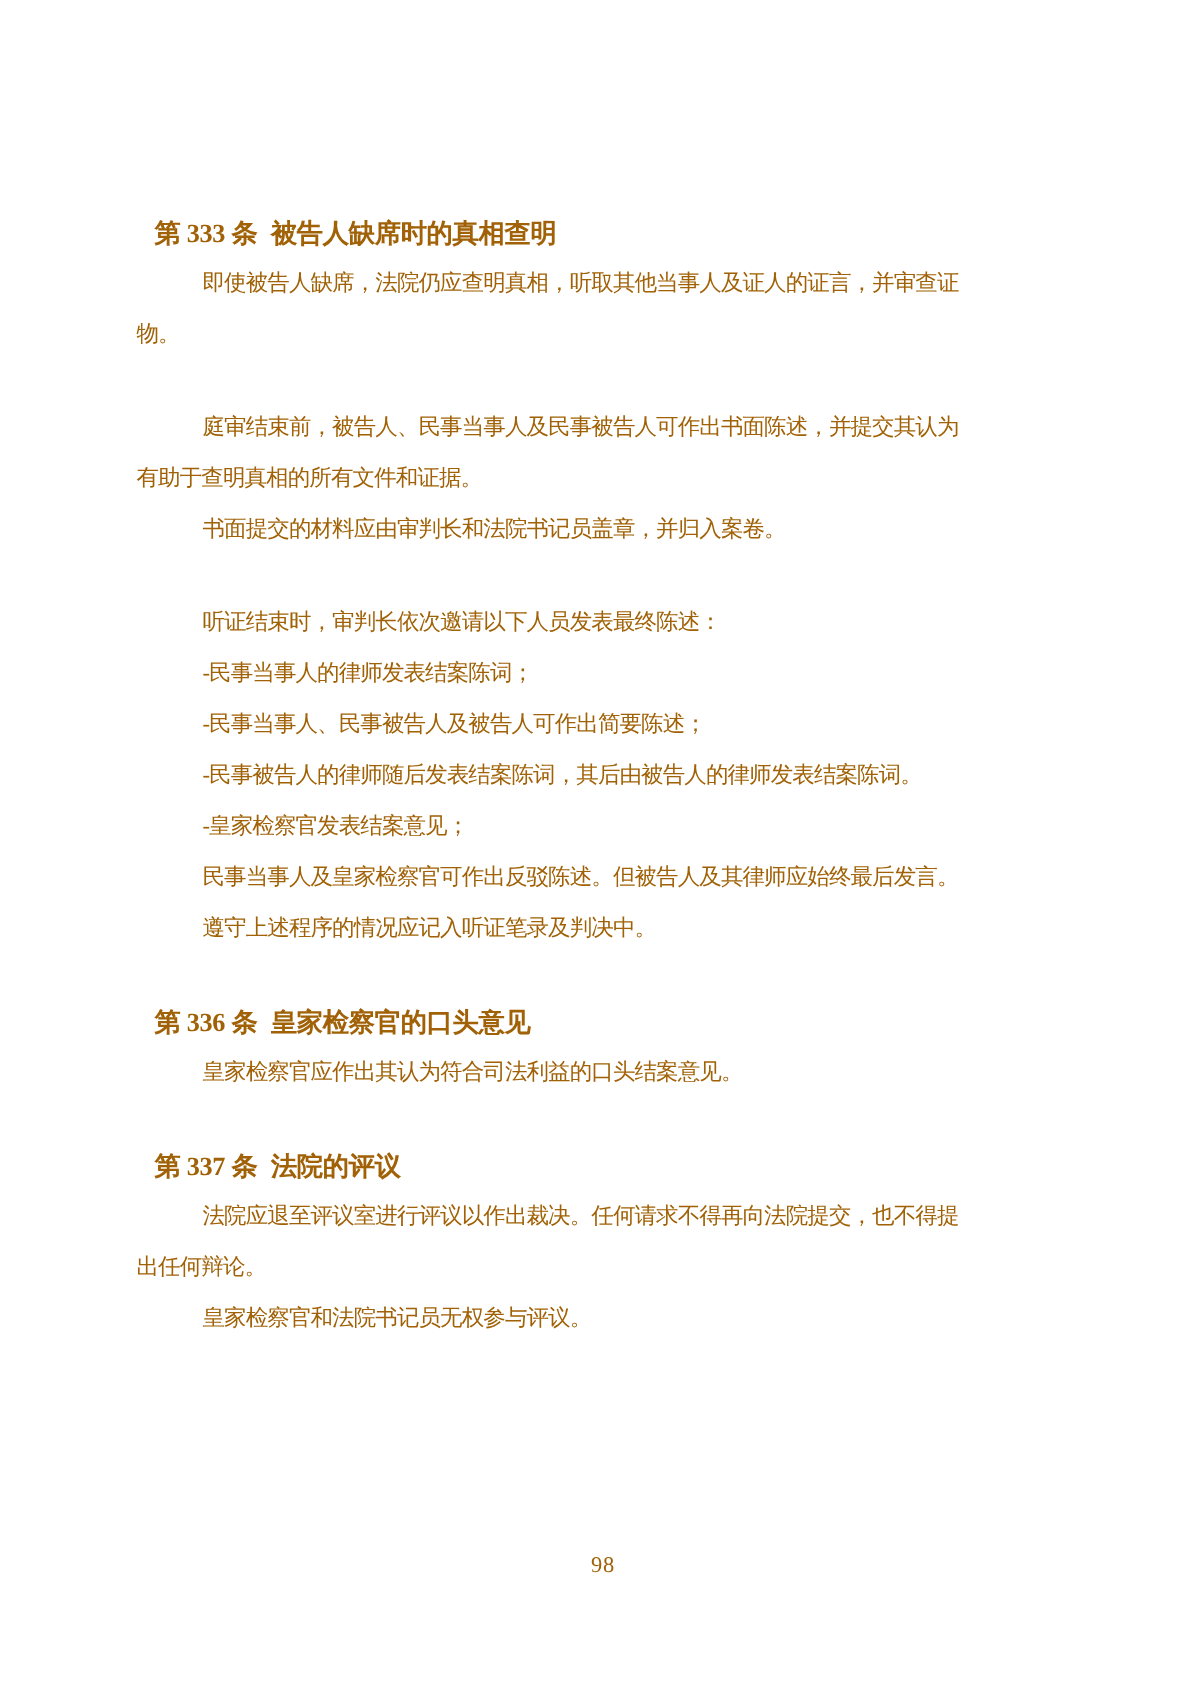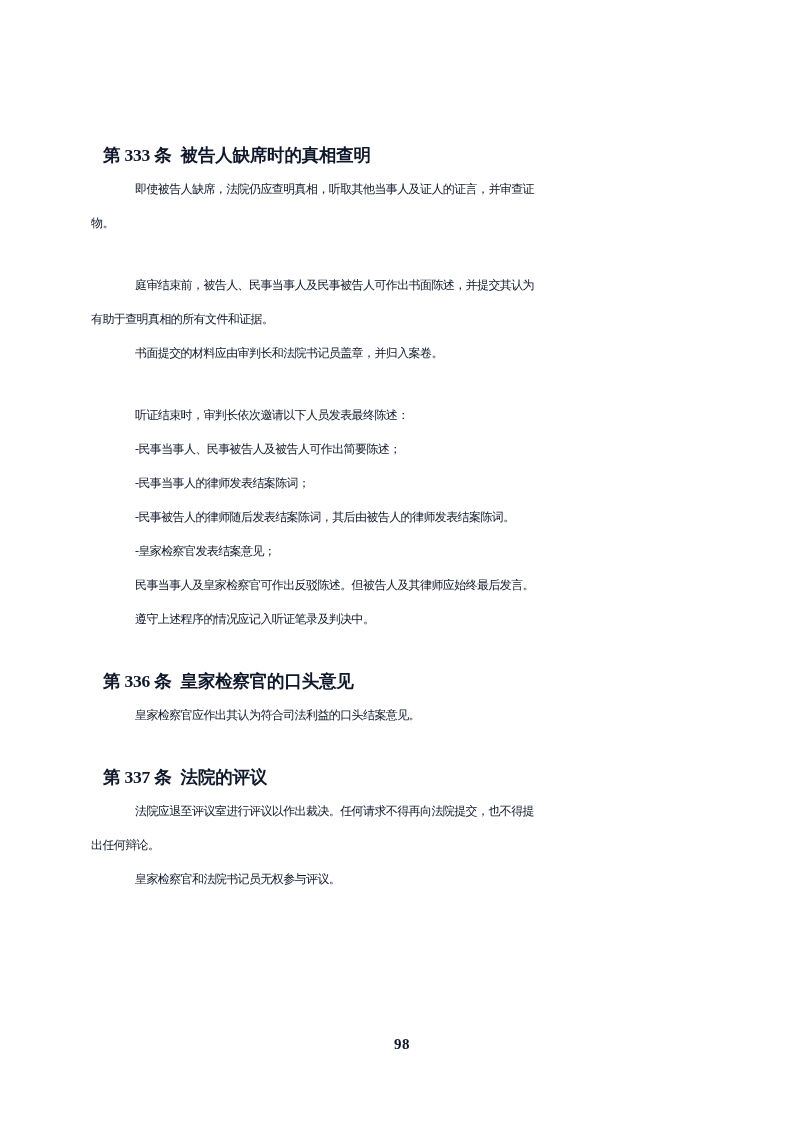--- a/index.html
+++ b/index.html
@@ -7,21 +7,21 @@
     padding: 0;
     background: #e9e9e9;
   }
   .page {
     position: relative;
     width: 793px;
     height: 1122px;
     margin: 0 auto;
     background: #ffffff;
     font-family: "Liberation Serif", serif;
-    color: #0f172a;
+    color: #a16207;
     overflow: hidden;
   }
   .content {
     position: absolute;
     left: 91px;
     top: 138px;
     width: 622px;
   }
   .article + .article {
     margin-top: 28px;
@@ -35,57 +35,56 @@
     font-weight: bold;
     letter-spacing: -0.2px;
     white-space: nowrap;
   }
   .heading .htitle {
     margin-left: 9px;
   }
   .line {
     height: 34px;
     line-height: 34px;
-    font-size: 12px;
+    font-size: 15px;
     letter-spacing: -0.6px;
     white-space: nowrap;
   }
   .line.indent {
     padding-left: 44px;
   }
   .page-number {
     position: absolute;
     left: 91px;
     width: 622px;
     top: 1036px;
     text-align: center;
     font-size: 15px;
     letter-spacing: 0.5px;
-    font-weight: bold;
   }
 </style>
 </head>
 <body>
 
 <div class="page">
   <main class="content" id="sections-root">
       <section class="article">
         <h2 class="heading"><span class="hnum">第 333 条</span><span class="htitle">被告人缺席时的真相查明</span></h2>
         <div class="line indent">即使被告人缺席，法院仍应查明真相，听取其他当事人及证人的证言，并审查证</div>
         <div class="line">物。</div>
       </section>
       <section class="article">
         <div class="line indent">庭审结束前，被告人、民事当事人及民事被告人可作出书面陈述，并提交其认为</div>
         <div class="line">有助于查明真相的所有文件和证据。</div>
         <div class="line indent">书面提交的材料应由审判长和法院书记员盖章，并归入案卷。</div>
       </section>
       <section class="article">
         <div class="line indent">听证结束时，审判长依次邀请以下人员发表最终陈述：</div>
+        <div class="line indent">-民事当事人的律师发表结案陈词；</div>
         <div class="line indent">-民事当事人、民事被告人及被告人可作出简要陈述；</div>
-        <div class="line indent">-民事当事人的律师发表结案陈词；</div>
         <div class="line indent">-民事被告人的律师随后发表结案陈词，其后由被告人的律师发表结案陈词。</div>
         <div class="line indent">-皇家检察官发表结案意见；</div>
         <div class="line indent">民事当事人及皇家检察官可作出反驳陈述。但被告人及其律师应始终最后发言。</div>
         <div class="line indent">遵守上述程序的情况应记入听证笔录及判决中。</div>
       </section>
       <section class="article">
         <h2 class="heading"><span class="hnum">第 336 条</span><span class="htitle">皇家检察官的口头意见</span></h2>
         <div class="line indent">皇家检察官应作出其认为符合司法利益的口头结案意见。</div>
       </section>
       <section class="article">

